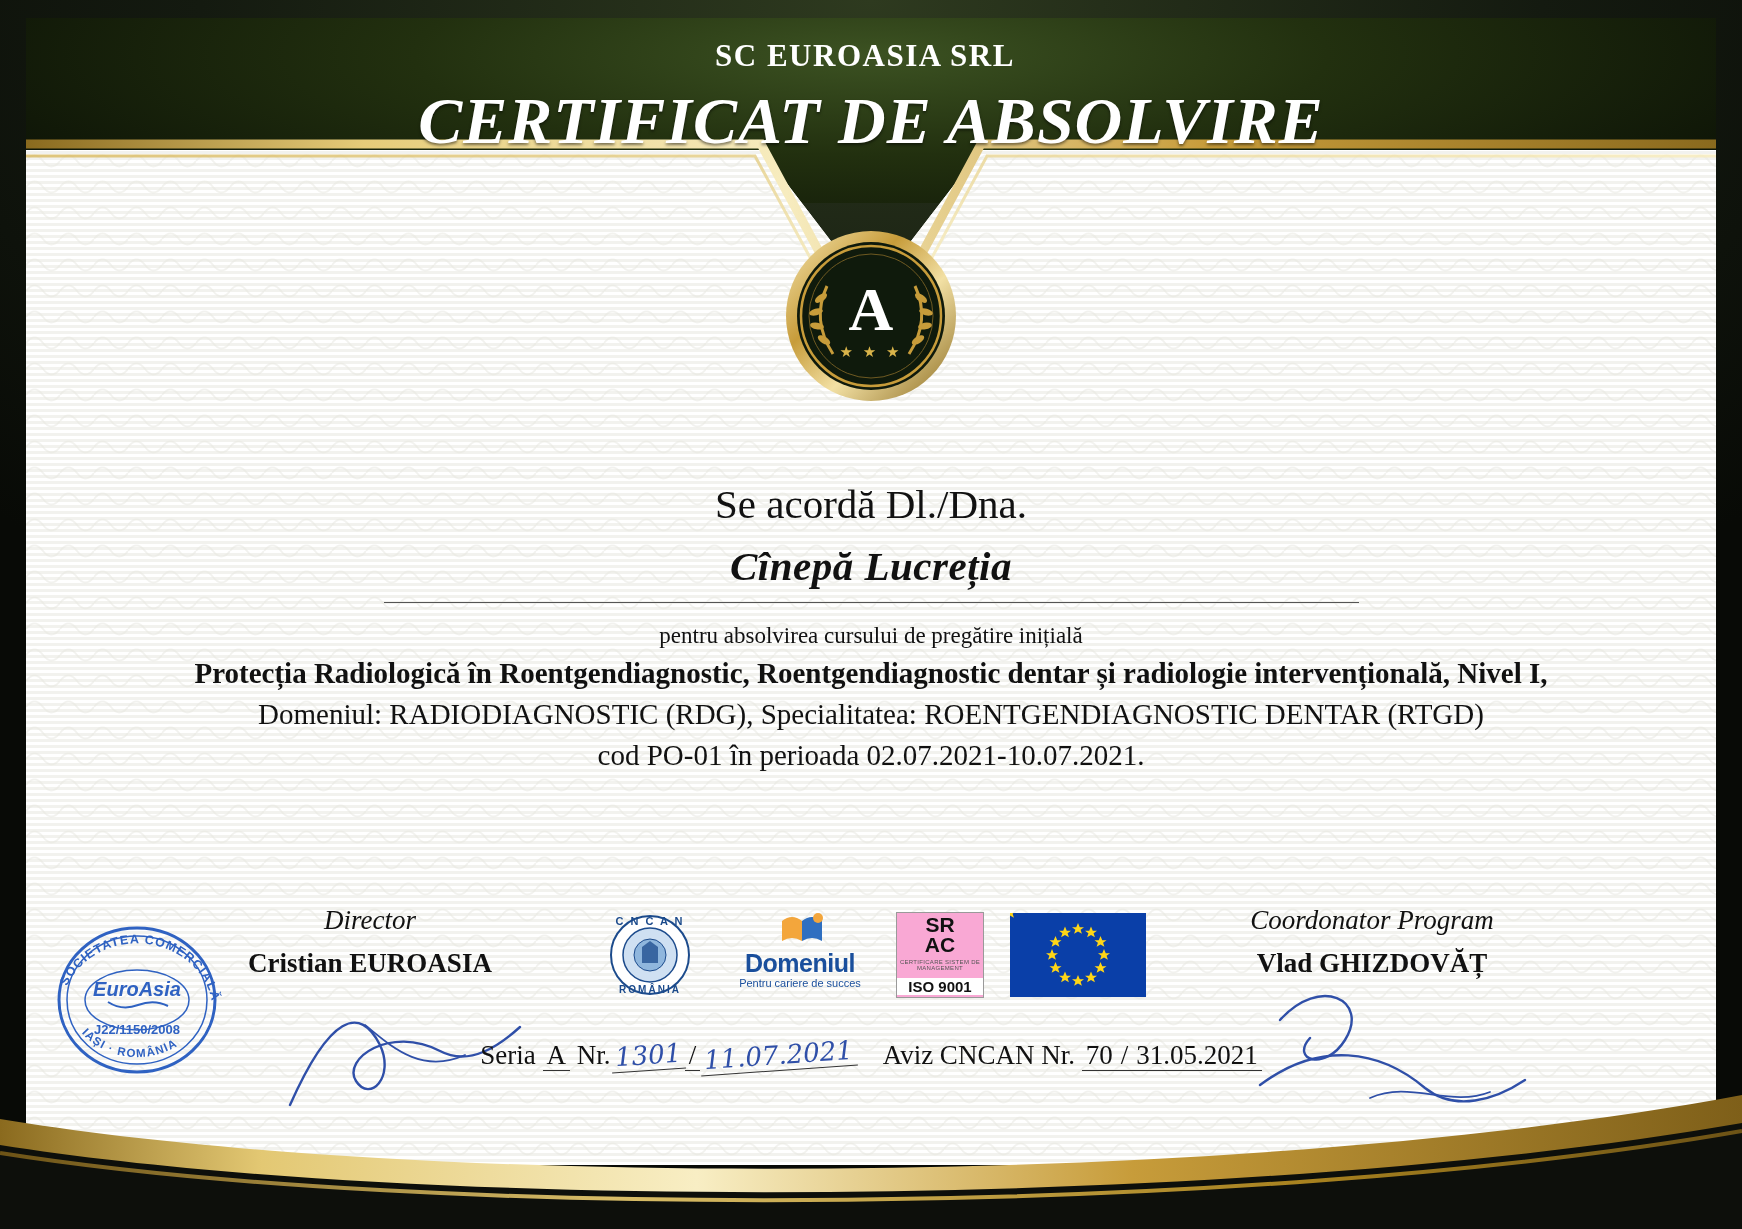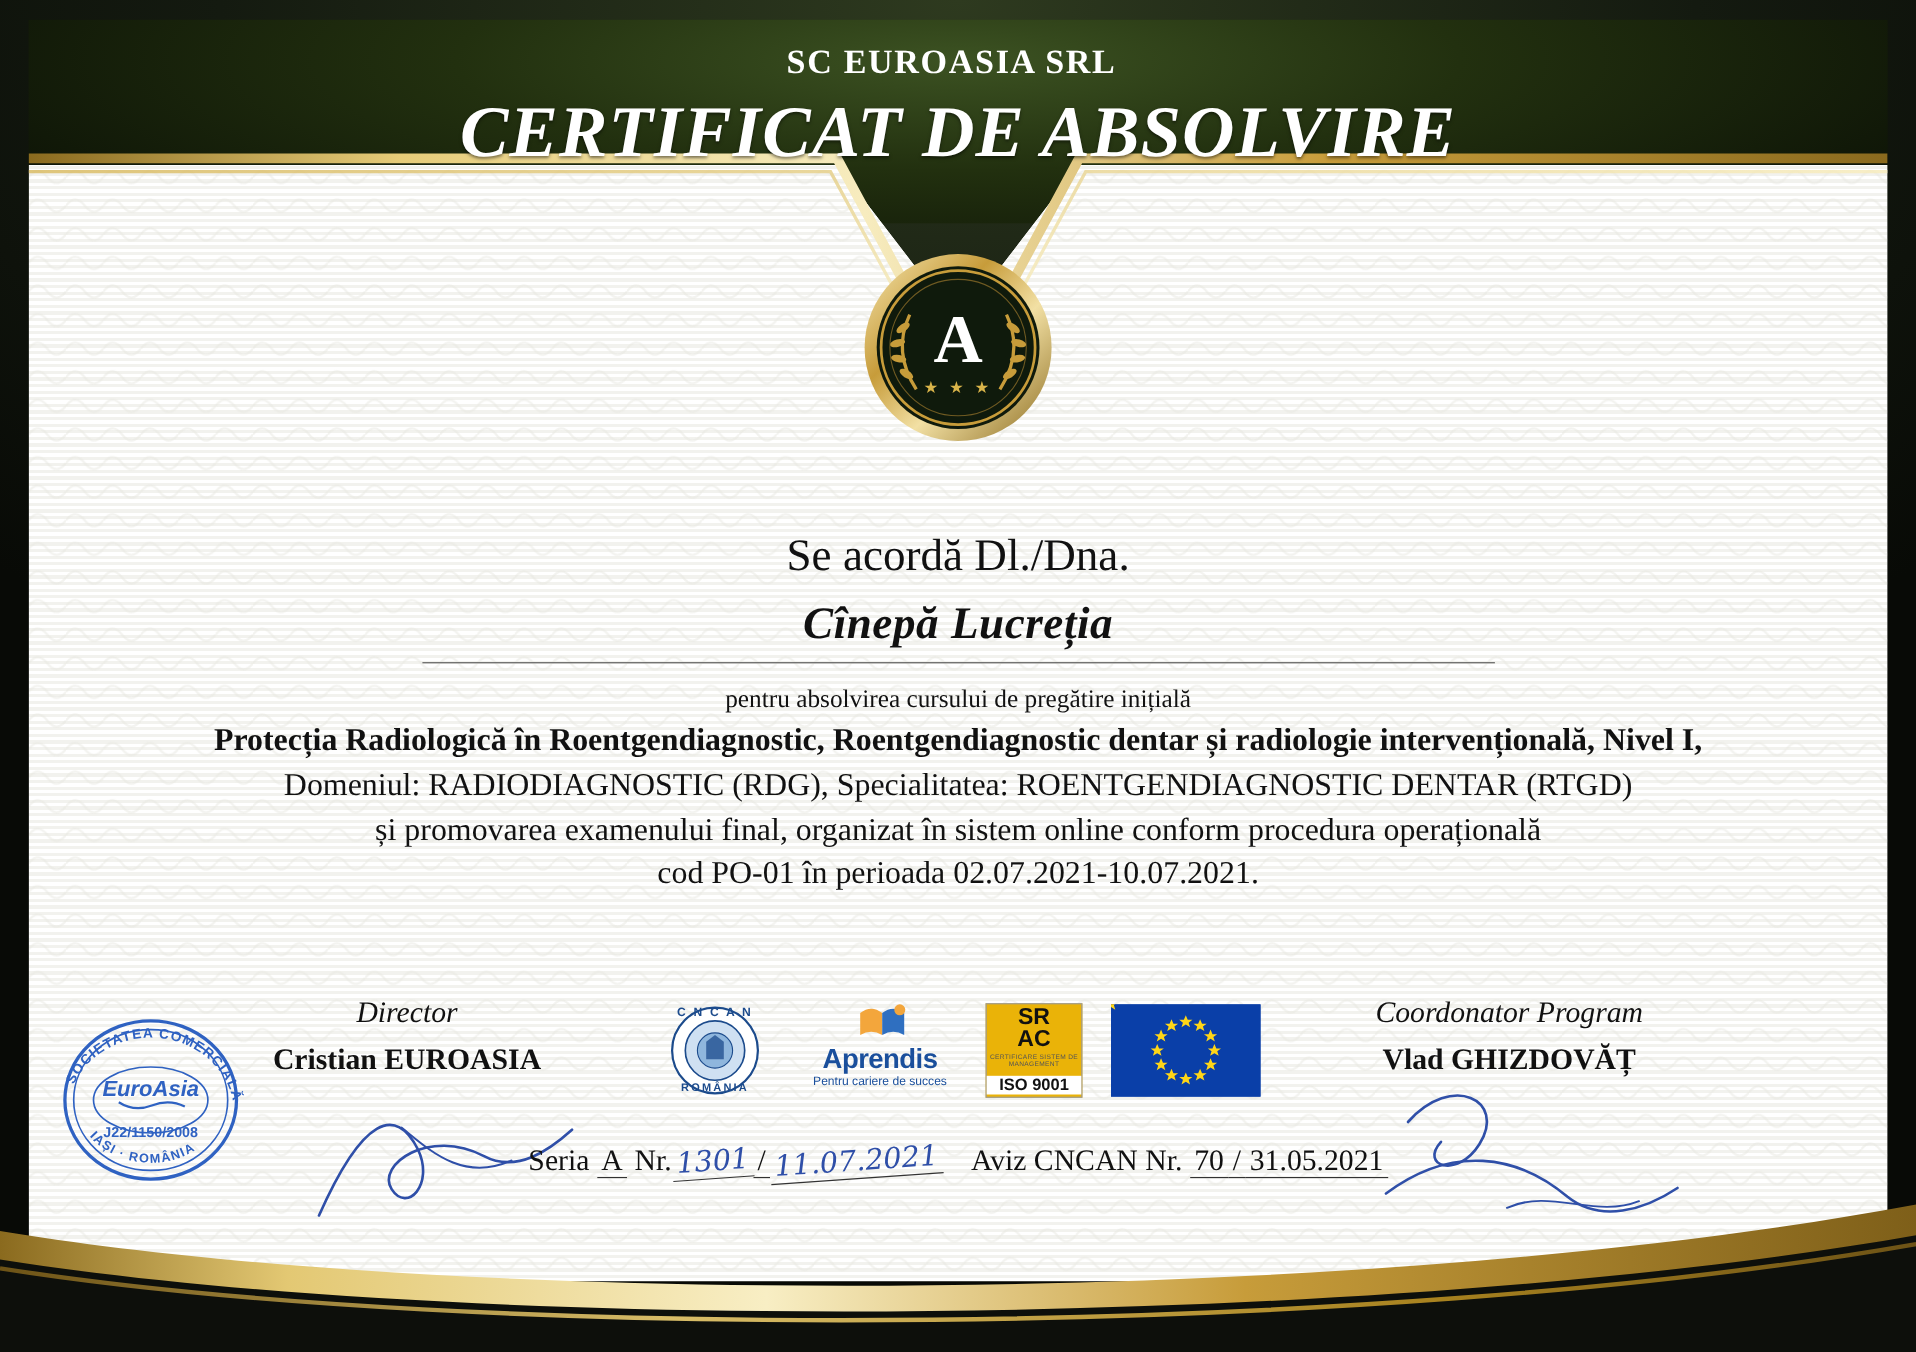--- a/index.html
+++ b/index.html
@@ -242,21 +242,21 @@
     position: absolute;
     left: 0; right: 0; top: 64px;
     text-align: center;
     font-family: "Liberation Sans", sans-serif;
     font-size: 11px;
     color: #1a4f9c;
   }
   .logo-srac {
     width: 86px; height: 84px;
     border: 1px solid #9a9a9a;
-    background: #eab308;
+    background: #f9a8d4;
     position: relative;
   }
   .srac-top {
     position: absolute; left: 0; right: 0; top: 2px;
     text-align: center;
     font-family: "Liberation Sans", sans-serif;
     font-weight: bold;
     font-size: 21px;
     color: #111;
     line-height: 20px;
@@ -390,21 +390,20 @@
     <div class="seal-stars">★ ★ ★</div>
   </div>
 
   <div class="body-text">
     <div class="awarded-to">Se acordă Dl./Dna.</div>
     <div class="recipient">Cînepă Lucreția</div>
     <div class="recipient-rule"></div>
     <div class="for-line">pentru absolvirea  cursului de pregătire inițială</div>
     <div class="course-name">Protecția Radiologică în Roentgendiagnostic, Roentgendiagnostic dentar și radiologie intervențională, Nivel I,</div>
     <div class="domain-line">Domeniul: RADIODIAGNOSTIC (RDG), Specialitatea: ROENTGENDIAGNOSTIC DENTAR (RTGD)</div>
-    <div class="exam-line">și promovarea examenului final, organizat în sistem online conform procedura operațională</div>
     <div class="code-line">cod PO-01  în perioada 02.07.2021-10.07.2021.</div>
   </div>
 
   <div class="sign-row">
     <div class="sign-block sign-left">
       <div class="sign-role">Director</div>
       <div class="sign-name">Cristian EUROASIA</div>
     </div>
     <div class="sign-block sign-right">
       <div class="sign-role">Coordonator Program</div>
@@ -434,21 +433,21 @@
       <div style="position:absolute;left:0;right:0;top:2px;text-align:center;font-family:'Liberation Sans',sans-serif;font-size:11px;letter-spacing:2px;color:#1c4b8c;font-weight:bold;">C N C A N</div>
       <div style="position:absolute;left:0;right:0;bottom:2px;text-align:center;font-family:'Liberation Sans',sans-serif;font-size:10px;letter-spacing:2px;color:#1c4b8c;font-weight:bold;">ROMÂNIA</div>
     </div>
 
     <div class="logo-aprendis">
       <svg viewBox="0 0 140 40" width="140" height="40" style="position:absolute;left:0;top:-2px;">
         <path d="M52 30 L52 10 Q62 2 72 10 L72 30 Q62 24 52 30 Z" fill="#f3a63c"></path>
         <path d="M72 30 L72 10 Q82 2 92 10 L92 30 Q82 24 72 30 Z" fill="#2f6fc0"></path>
         <circle cx="88" cy="7" r="5" fill="#f3a63c"></circle>
       </svg>
-      <div class="apr-text">Aprendis</div>
+      <div class="apr-text">Domeniul</div>
       <div class="apr-sub">Pentru cariere de succes</div>
     </div>
 
     <div class="logo-srac">
       <div class="srac-top">
         <span>SR</span><br>
         <span>AC</span>
       </div>
       <div class="srac-mid">CERTIFICARE SISTEM DE MANAGEMENT</div>
       <div class="srac-iso">ISO 9001</div>

